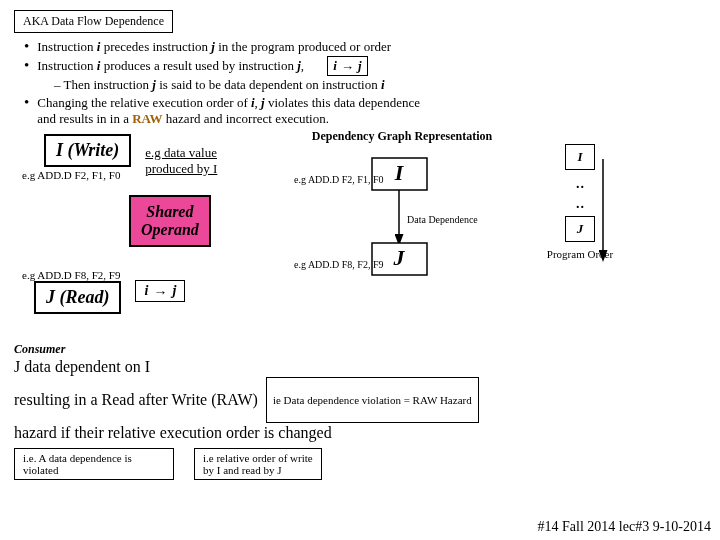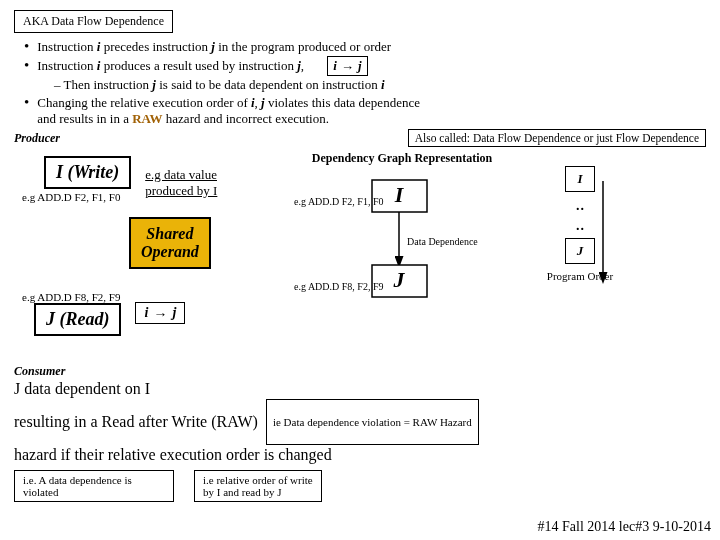--- a/index.html
+++ b/index.html
@@ -136,21 +136,21 @@
     .shared-operand-box {
       border: 2px solid #000;
       text-align: center;
       padding: 6px 10px;
       font-size: 16px;
       font-weight: bold;
       font-style: italic;
       display: inline-block;
       margin-left: 60px;
       margin-top: 10px;
-      background: #eab308;
+      background: #ec4899;
     }
     .eg-label2 {
       font-size: 11px;
       margin-top: 18px;
     }
     .j-read-box {
       border: 2px solid #000;
       padding: 4px 10px;
       font-size: 18px;
       font-style: italic;
@@ -295,24 +295,20 @@
 
     <div class="bullet-item-long">
       <span class="bullet-dot">•</span>
       <span class="bullet-text">
         <span>Changing the relative execution order of </span><span class="italic-i" style="font-style:italic;font-weight:bold;">i</span><span>, </span><span class="italic-j">j</span><span> violates this data dependence</span><br>
         <span style="margin-left:0px;"><span>and results in in a </span> <span class="raw-red">RAW</span> <span> hazard and incorrect execution.</span></span>
       </span>
     </div>
   </div>
 
-  <div class="also-called-bar">
-    <span class="producer-label">Producer</span>
-    <div class="also-called-box">Also called:   Data Flow Dependence or  just Flow Dependence</div>
-  </div>
 
   <div class="diagram-area">
 
     <div class="left-diagram">
       <div style="display:flex;align-items:flex-start;gap:4px;">
         <div style="display:flex;flex-direction:column;">
           <div class="i-write-box">
             <span>I (Write)</span>
           </div>
           <div class="eg-label" style="margin-left:8px;">e.g ADD.D  F2, F1, F0</div>

